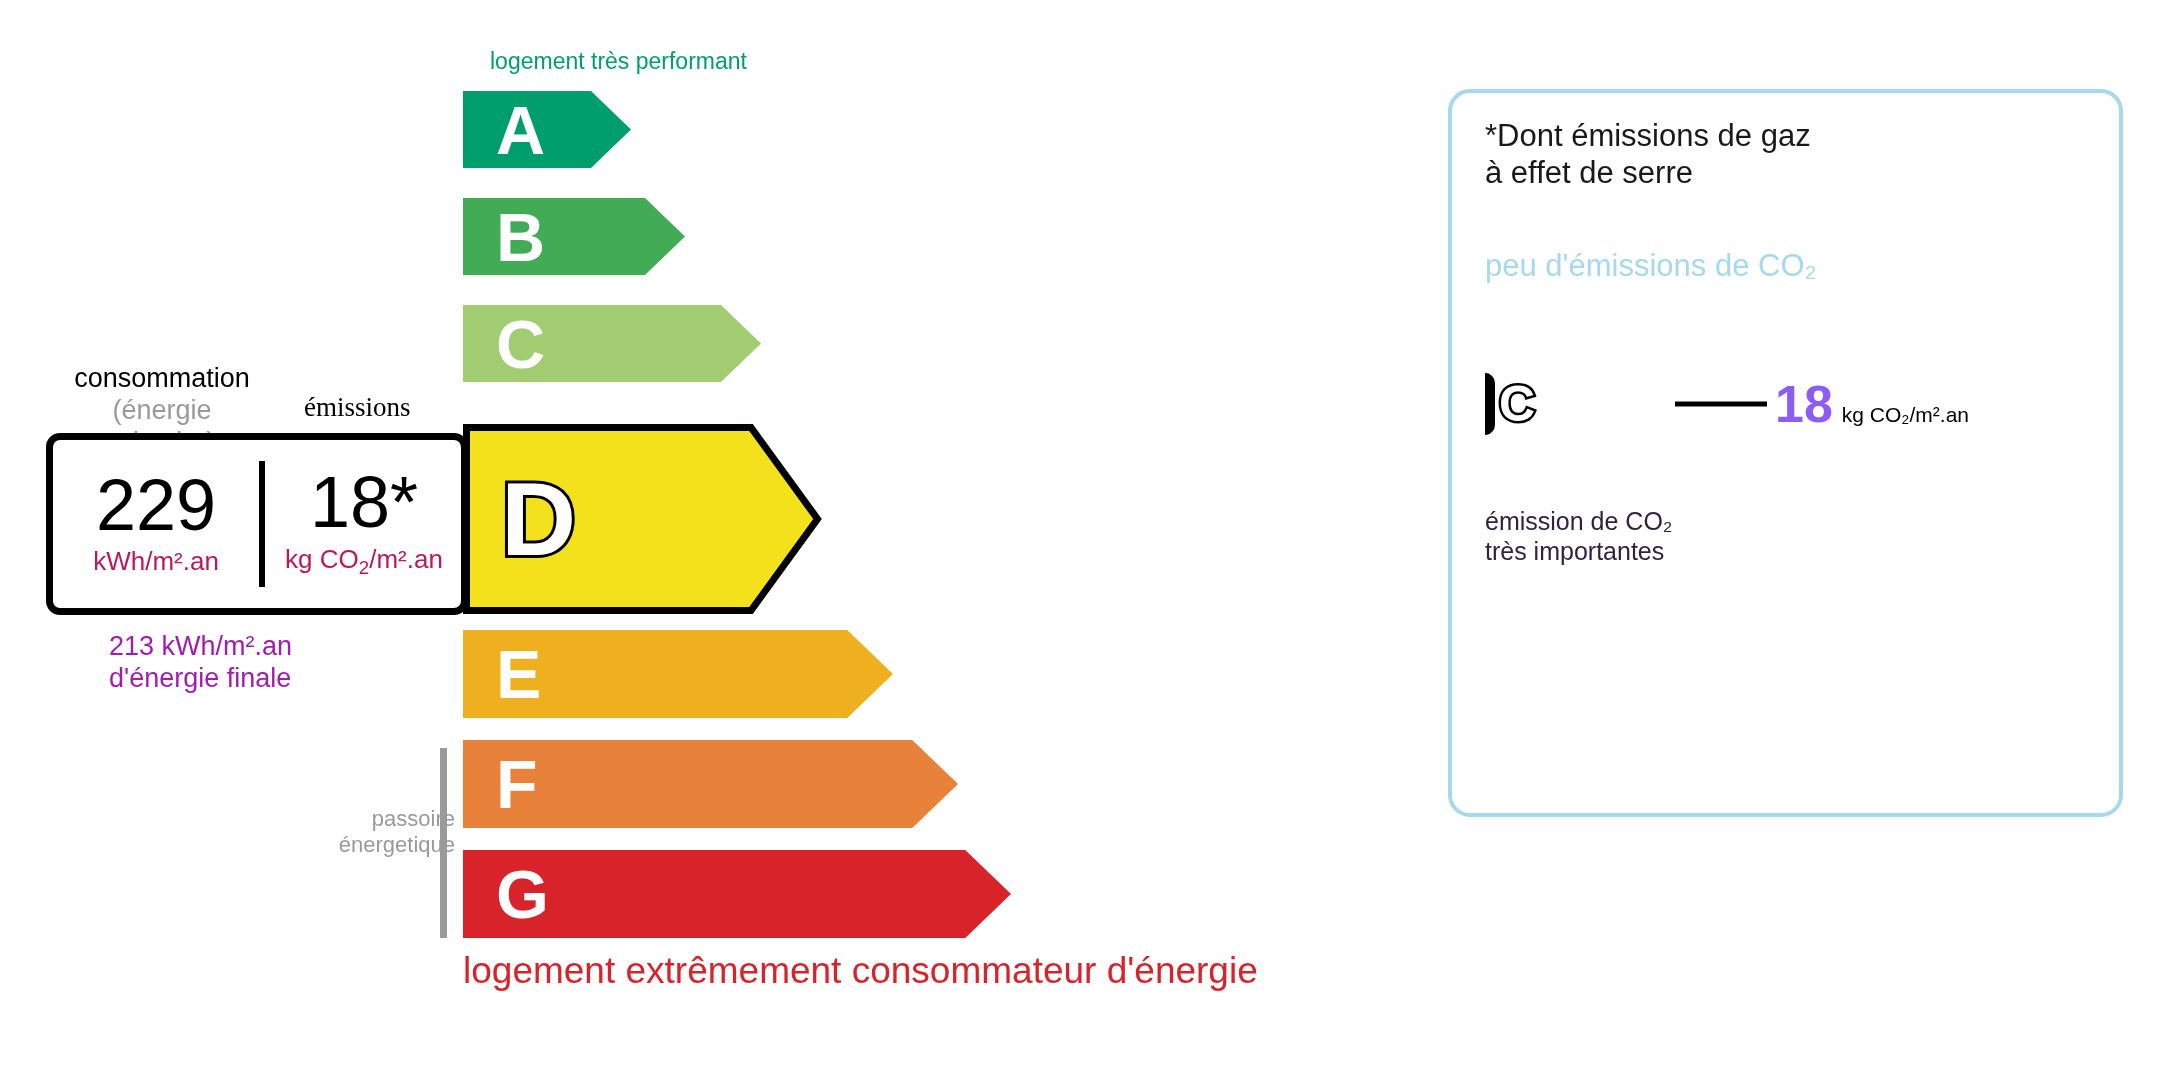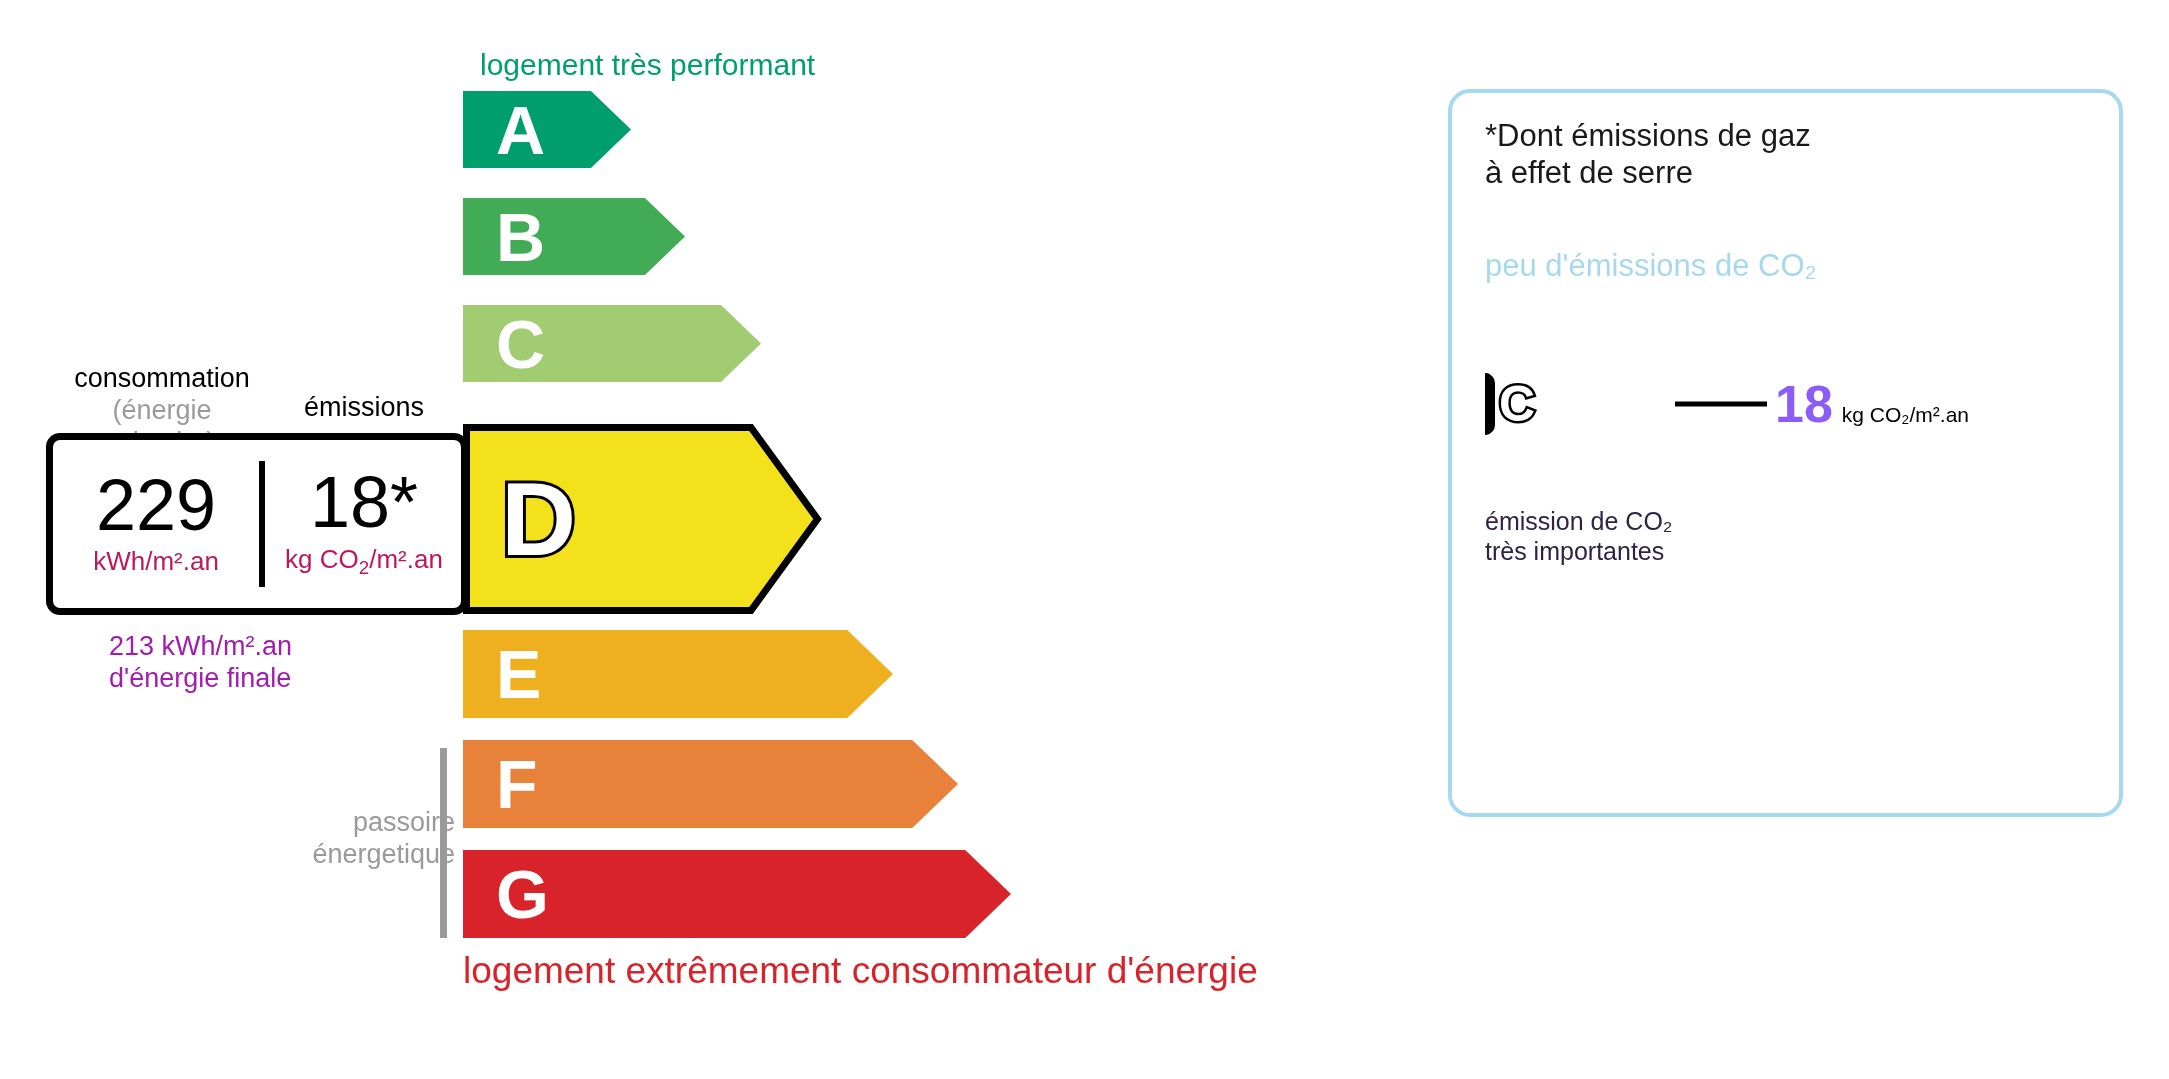--- a/index.html
+++ b/index.html
@@ -24,23 +24,23 @@
   #energy-scale {
     position: absolute;
     left: 0;
     top: 0;
     width: 1400px;
     height: 1079px;
   }
 
   .top-caption {
     position: absolute;
-    left: 480px;
+    left: 490px;
     top: 48px;
-    font-size: 30px;
+    font-size: 23px;
     color: #00a06d;
     white-space: nowrap;
   }
   .bottom-caption {
     position: absolute;
     left: 463px;
     top: 950px;
     font-size: 37px;
     color: #d8232a;
     white-space: nowrap;
@@ -138,40 +138,41 @@
     color: #9a9a9a;
     display: block;
   }
   .label-emissions {
     position: absolute;
     left: 304px;
     top: 392px;
     font-size: 27px;
     color: #000000;
     white-space: nowrap;
+    font-family: Liberation Serif, serif;
   }
   .label-final {
     position: absolute;
     left: 62px;
     top: 630px;
     font-size: 27px;
     line-height: 1.2;
     color: #a21caf;
     white-space: nowrap;
     margin-left: 47px;
   }
 
   
   #passoire {
     position: absolute;
     left: 190px;
     top: 806px;
     width: 265px;
     text-align: right;
-    font-size: 27px;
+    font-size: 22px;
     line-height: 1.2;
     color: #9a9a9a;
   }
   #passoire-bar {
     position: absolute;
     left: 440px;
     top: 748px;
     width: 7px;
     height: 190px;
     background: #9a9a9a;

